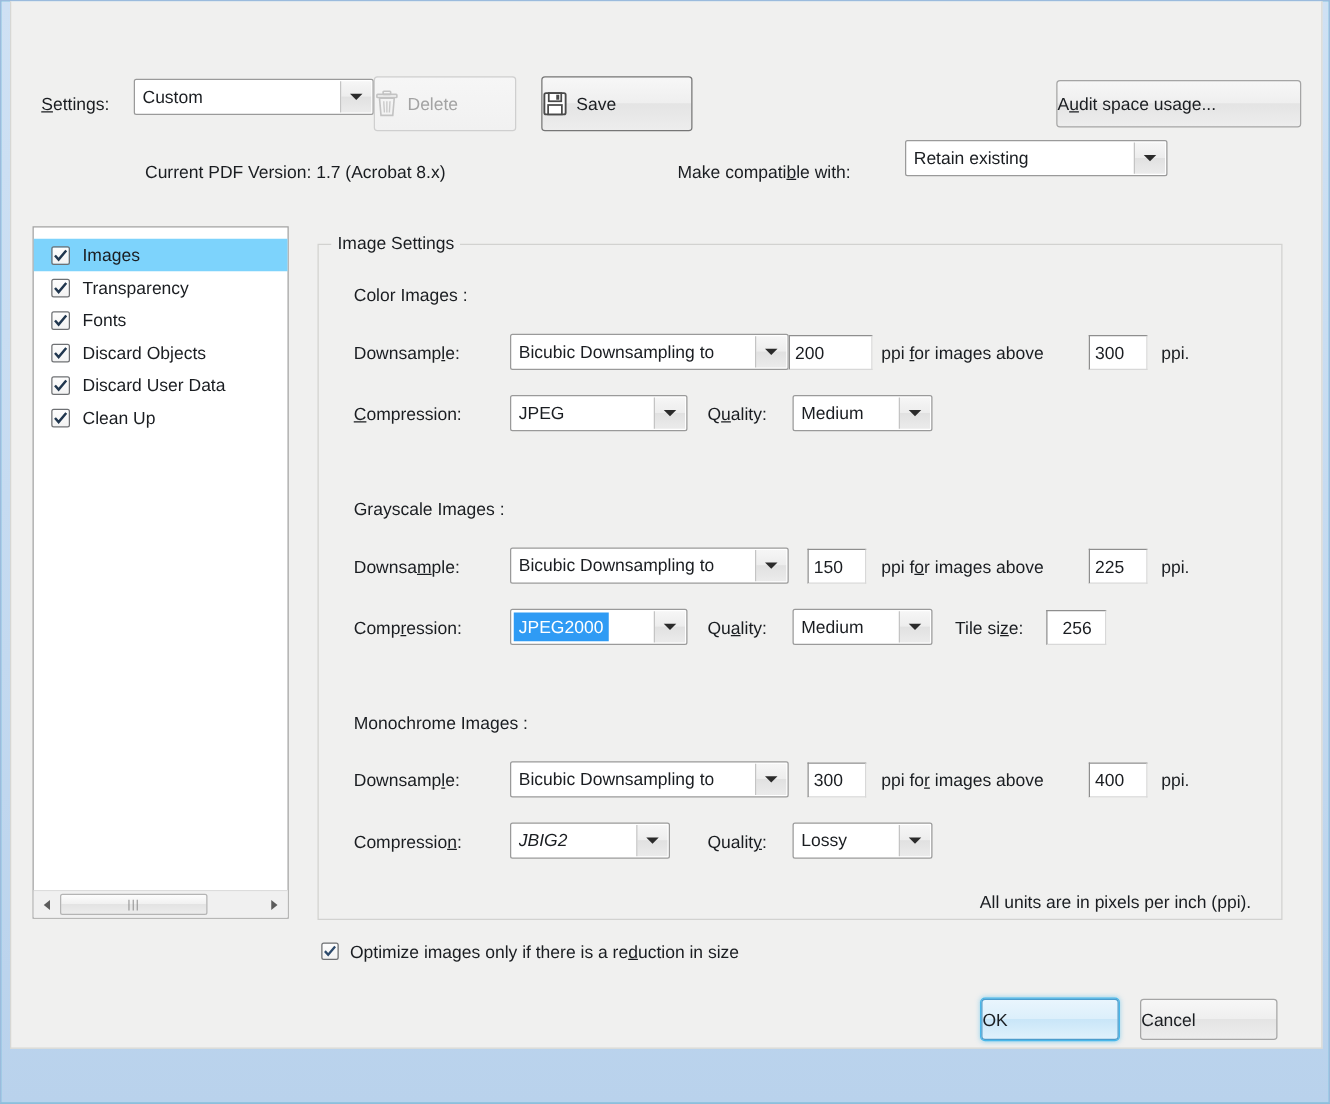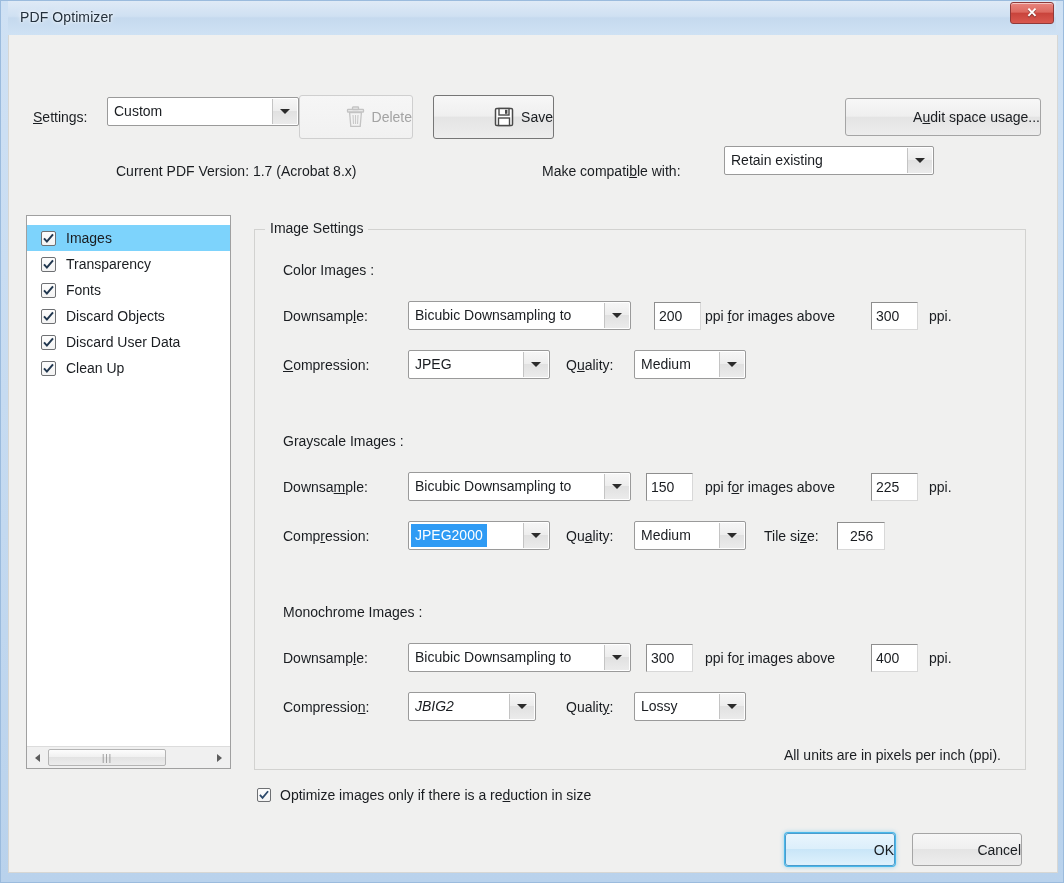--- a/index.html
+++ b/index.html
@@ -95,21 +95,21 @@
     box-sizing: border-box;
     background: linear-gradient(to bottom, #f7f7f7 0%, #efefef 48%, #e4e4e4 50%, #ededed 100%);
     border: 1px solid #a5a5a5;
     border-radius: 3px;
     font-family: "Liberation Sans", sans-serif;
     font-size: 14px;
     color: #1a1d21;
     cursor: pointer;
     display: flex;
     align-items: center;
-    justify-content: flex-end;
+    justify-content: flex-start;
     gap: 7px;
     padding: 0;
   }
   .btn.disabled {
     color: #a3a3a3;
     border-color: #cfcfcf;
     background: linear-gradient(to bottom, #f6f6f6 0%, #f1f1f1 100%);
     cursor: default;
   }
   .btn.default {
@@ -298,26 +298,20 @@
     color: #1a1d21;
     cursor: pointer;
   }
   .cb.small { width: 14px; height: 14px; }
 </style>
 </head>
 <body>
 
 <div class="window">
 
-  <div class="titlebar">
-    <div class="title-text">PDF Optimizer</div>
-    <div class="close-button">
-      <span class="x">✕</span>
-    </div>
-  </div>
 
   <div class="client">
 
     <div class="lbl" style="left:24px; top:74px;">
       <u>S</u>ettings:
     </div>
 
     <div class="combo" style="left:98px; top:62px; width:192px;">
       <span class="val">Custom</span>
       <span class="arrowbox">
@@ -452,21 +446,21 @@
       <div class="lbl" style="left:28px; top:78px;">
         Downsamp<u>l</u>e:
         
       </div>
       <div class="combo" style="left:153px; top:71px; width:223px;">
         <span class="val">Bicubic Downsampling to</span>
         <span class="arrowbox">
             <i></i>
           </span>
       </div>
-      <input class="textbox" style="left: 399px; top: 72px; width: 47px;" value="200">
+      <input class="textbox" style="left: 376px; top: 72px; width: 67px;" value="200">
       <div class="lbl" style="left:450px; top:78px;">
         ppi <u>f</u>or images above
         
       </div>
       <input class="textbox" style="left: 616px; top: 72px; width: 47px;" value="300">
       <div class="lbl" style="left:674px; top:78px;">ppi.</div>
 
       <div class="lbl" style="left:28px; top:127px;">
         <u>C</u>ompression:
         

